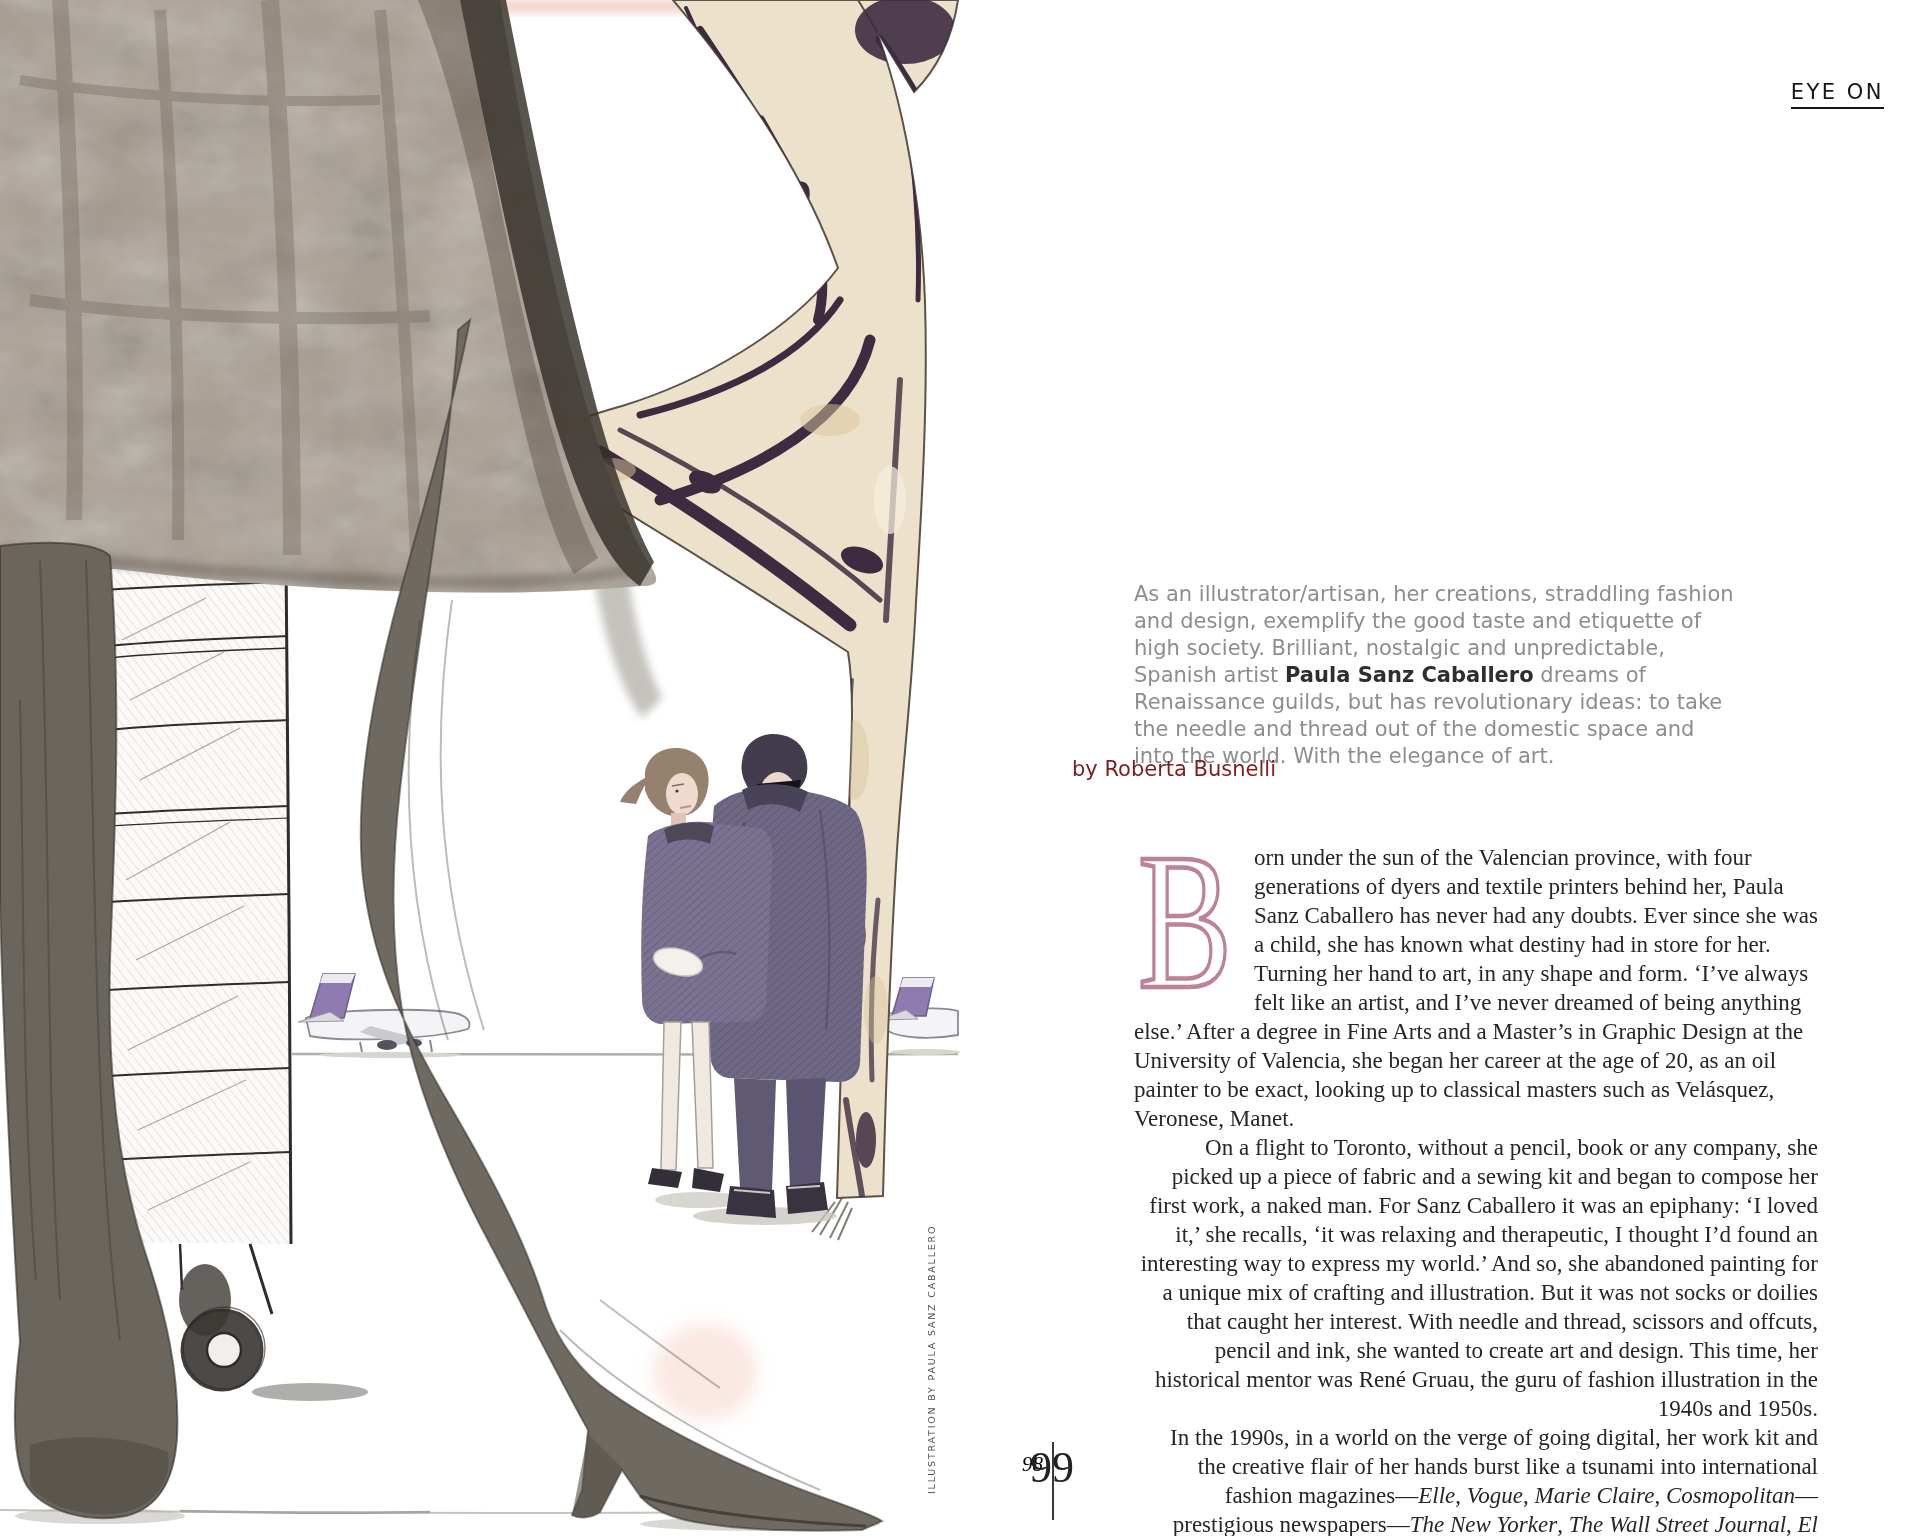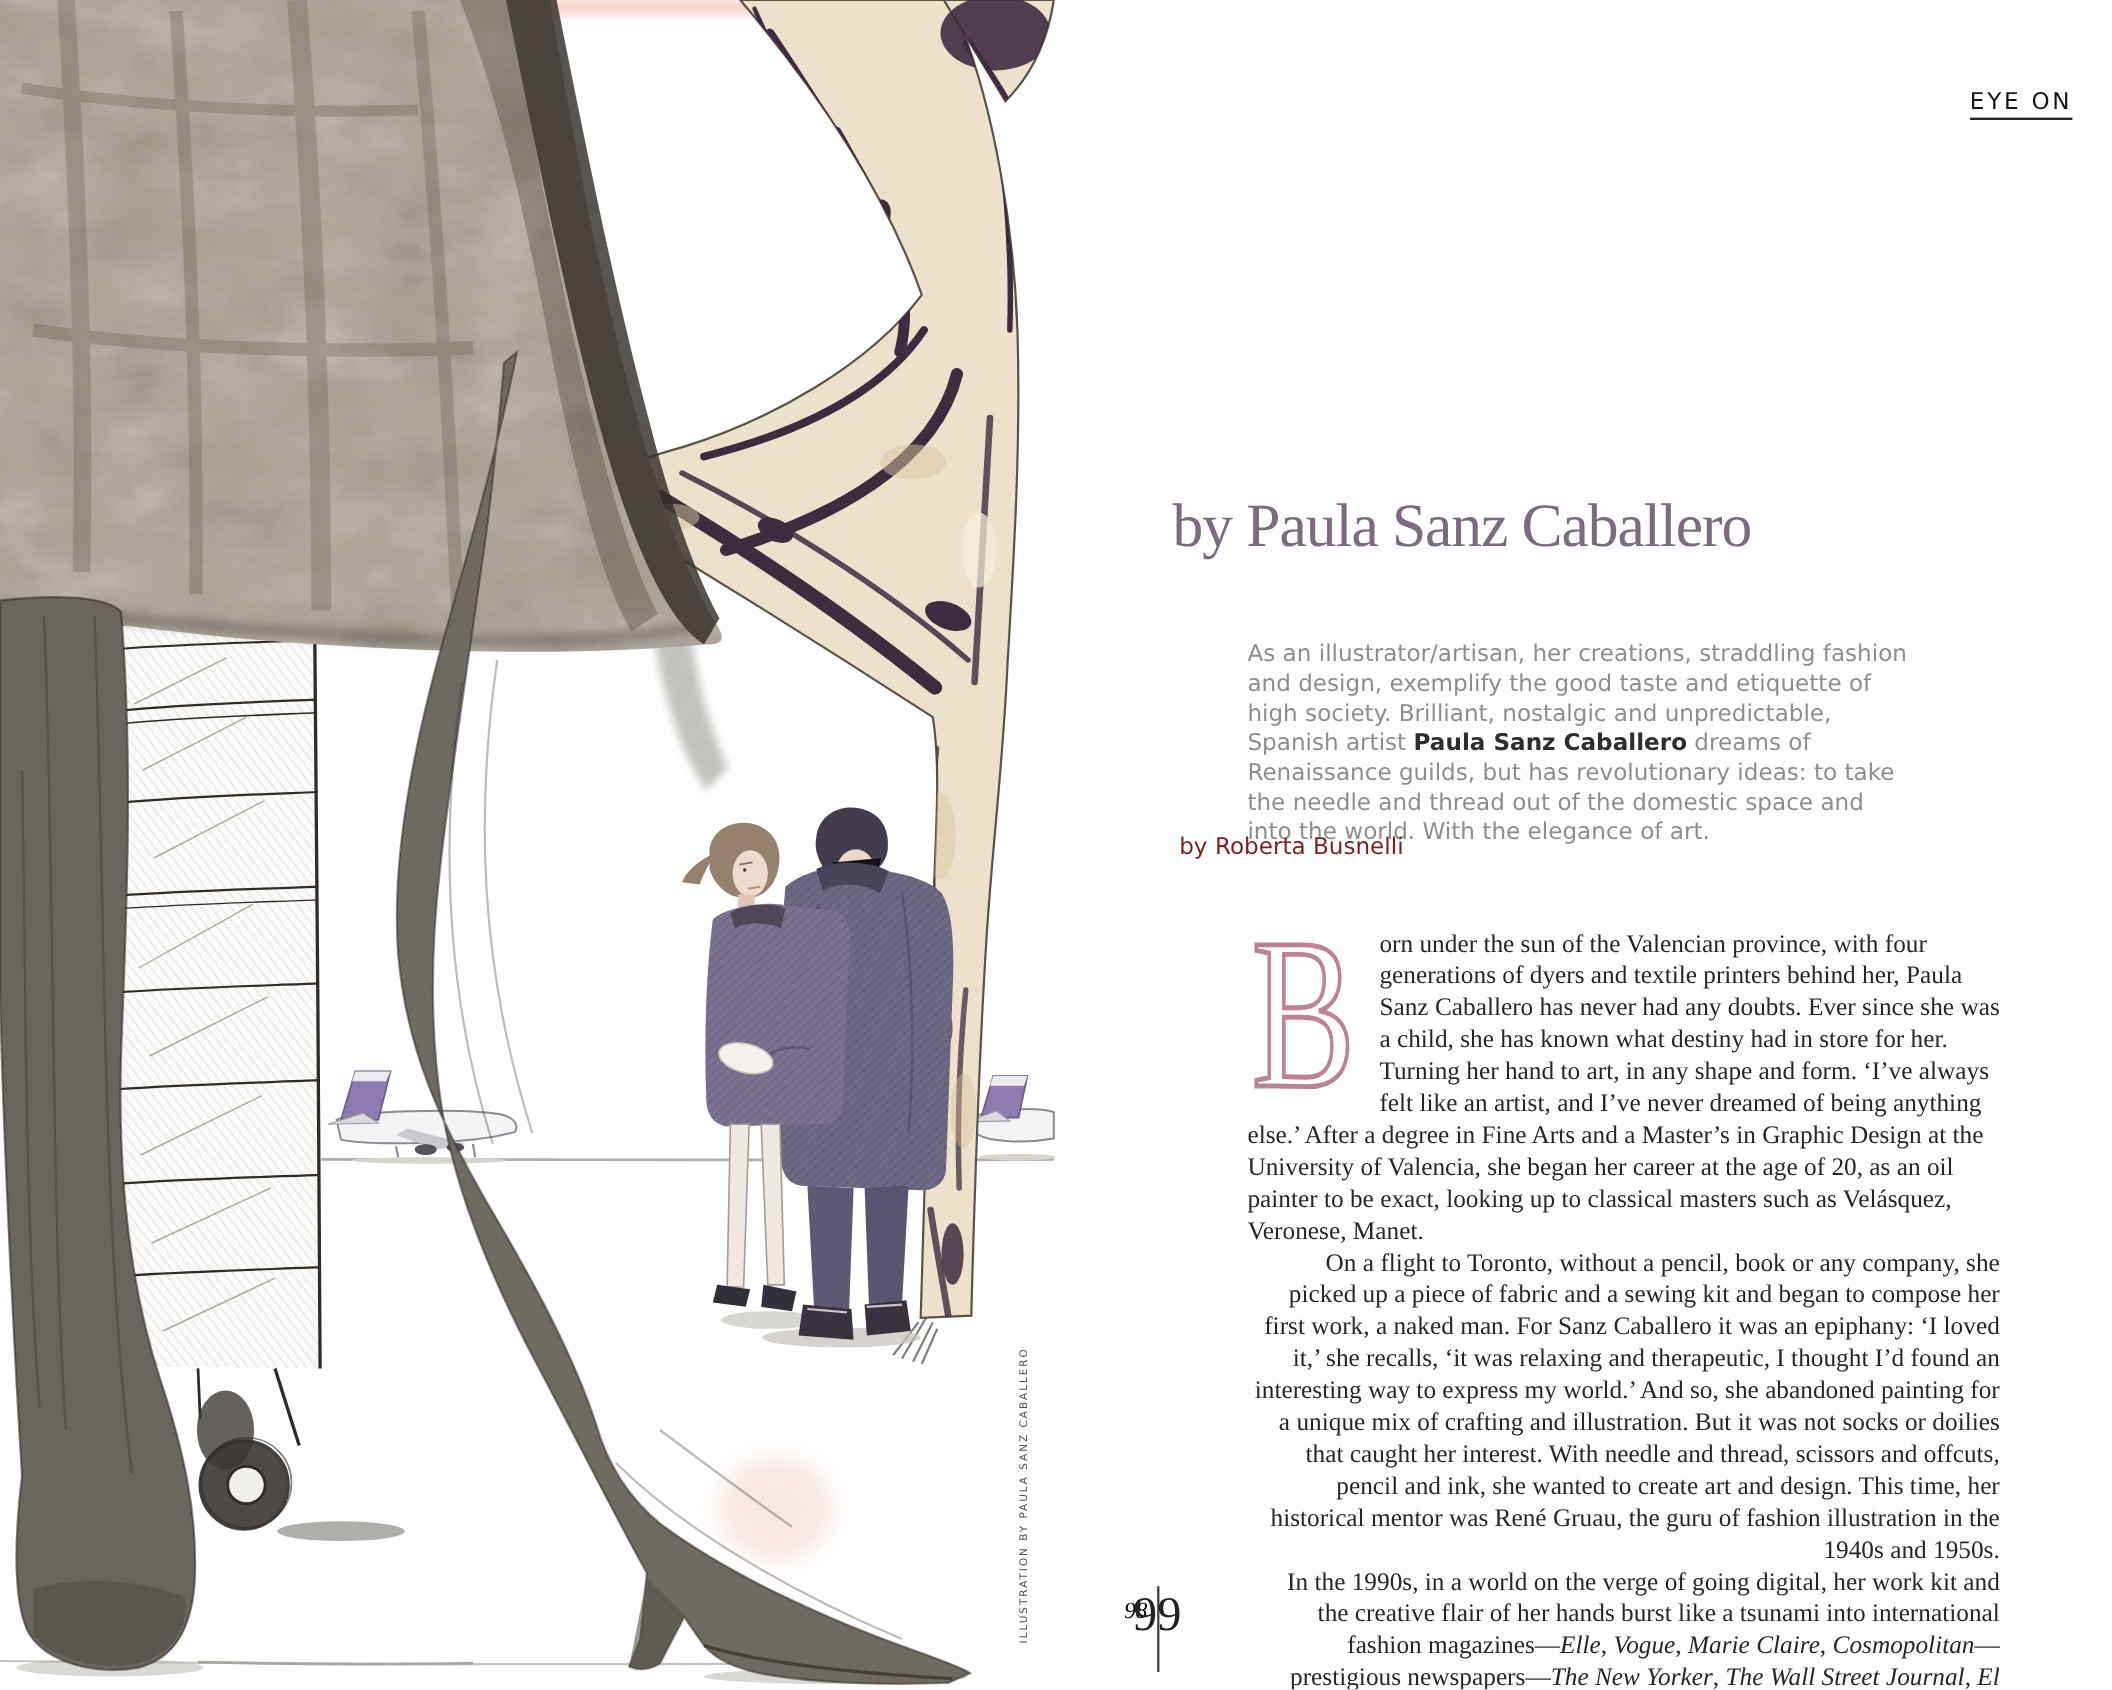--- a/index.html
+++ b/index.html
@@ -286,21 +286,20 @@
       </g>
       <path d="M588,1434 L622,1468 L600,1512 C592,1518 580,1519 572,1515 Z" fill="#57534b" opacity="0.6"></path>
       <path d="M640,1496 C700,1514 790,1522 866,1526" stroke="#2c2822" stroke-width="3" opacity="0.6" fill="none"></path>
     </g>
   </svg>
 
   <div class="credit">ILLUSTRATION BY PAULA SANZ CABALLERO</div>
 
   <div class="eyeon">EYE ON</div>
 
-  <div class="title-line3">by Paula Sanz Caballero</div>
 
   <p class="intro"><span>As an illustrator/artisan, her creations, straddling fashion and design, exemplify the good taste and etiquette of high society. Brilliant, nostalgic and unpredictable, Spanish artist </span><b>Paula Sanz Caballero</b><span> dreams of Renaissance guilds, but has revolutionary ideas: to take the needle and thread out of the domestic space and into the world. With the elegance of art.</span></p>
 
   <p class="author">by Roberta Busnelli</p>
 
   <div class="article">
     <div>
       <svg class="dropcap-box" viewBox="0 0 104 142">
         <text x="4" y="137" textLength="94" lengthAdjust="spacingAndGlyphs" font-family="Liberation Serif, serif" font-size="196" fill="#ffffff" stroke="#bc8398" stroke-width="4.5">B</text>
       </svg><span>orn under the sun of the Valencian province, with four generations of dyers and textile printers behind her, Paula Sanz Caballero has never had any doubts. Ever since she was a child, she has known what destiny had in store for her. Turning her hand to art, in any shape and form. ‘I’ve always felt like an artist, and I’ve never dreamed of being anything else.’ After a degree in Fine Arts and a Master’s in Graphic Design at the University of Valencia, she began her career at the age of 20, as an oil painter to be exact, looking up to classical masters such as Velásquez, Veronese, Manet.</span>

